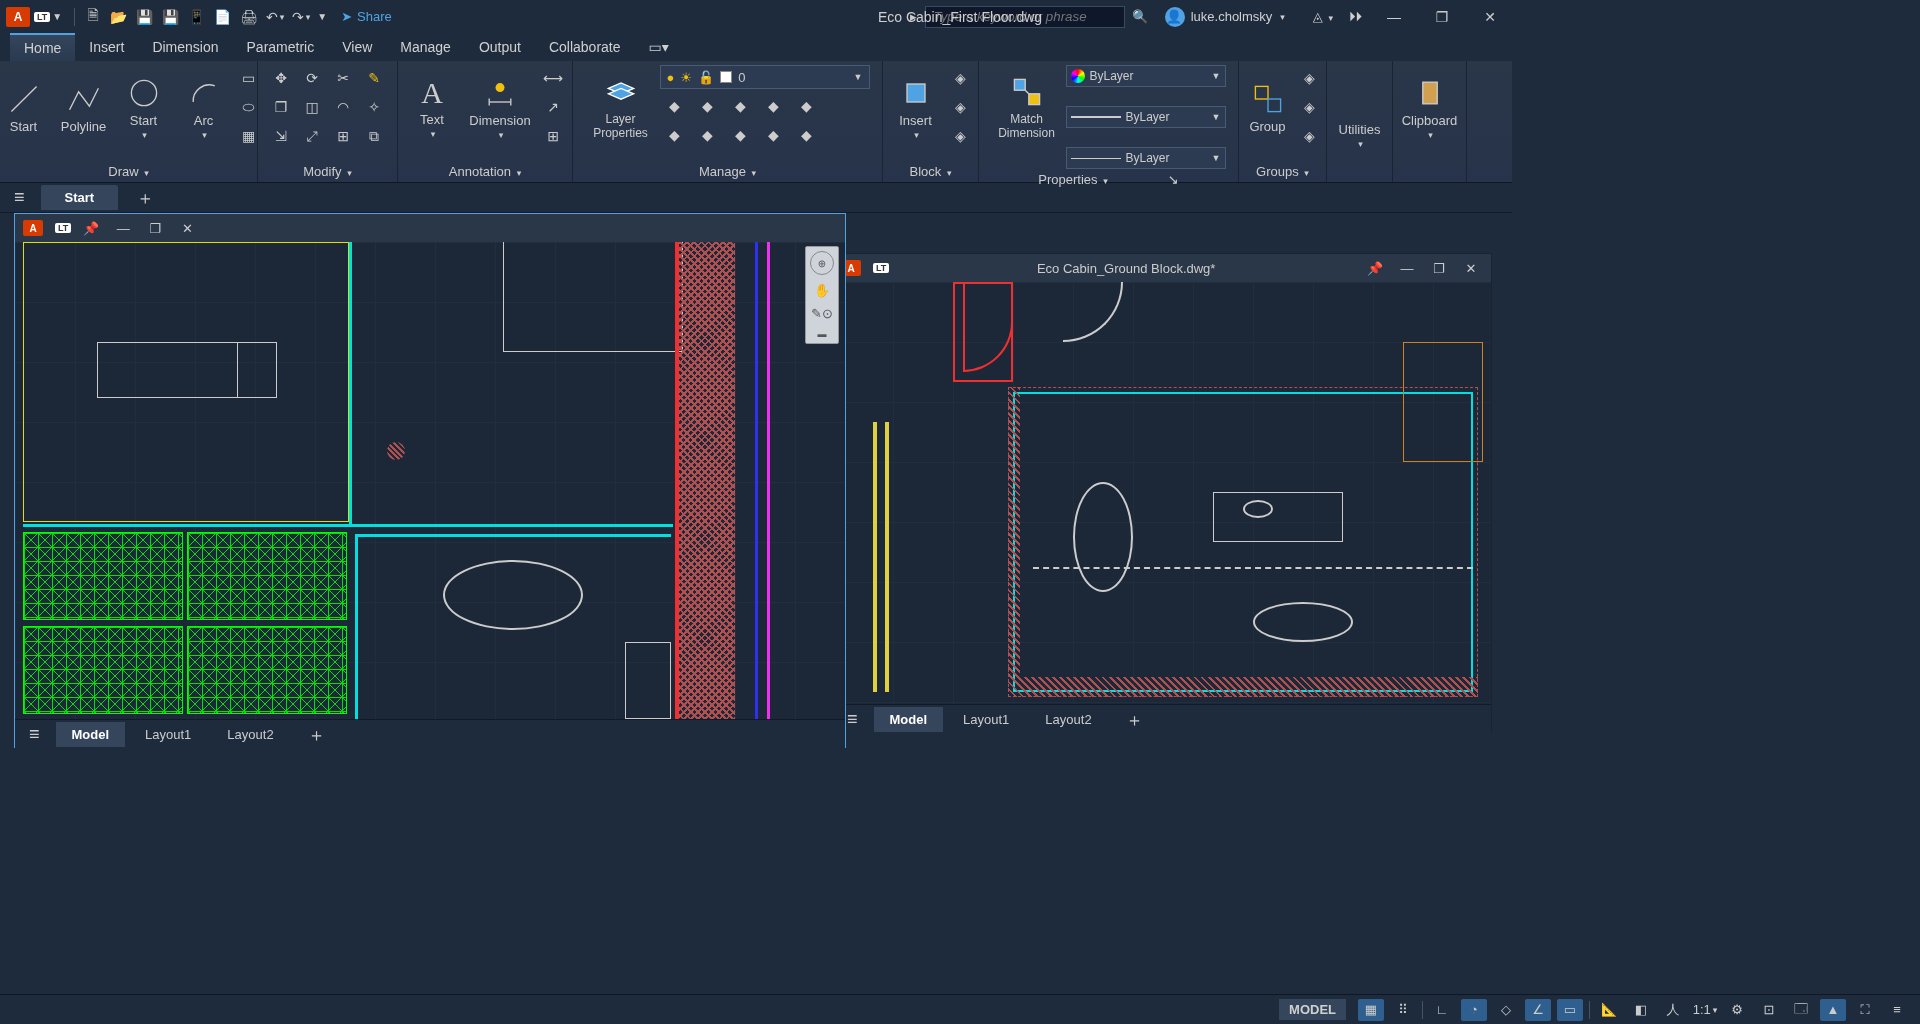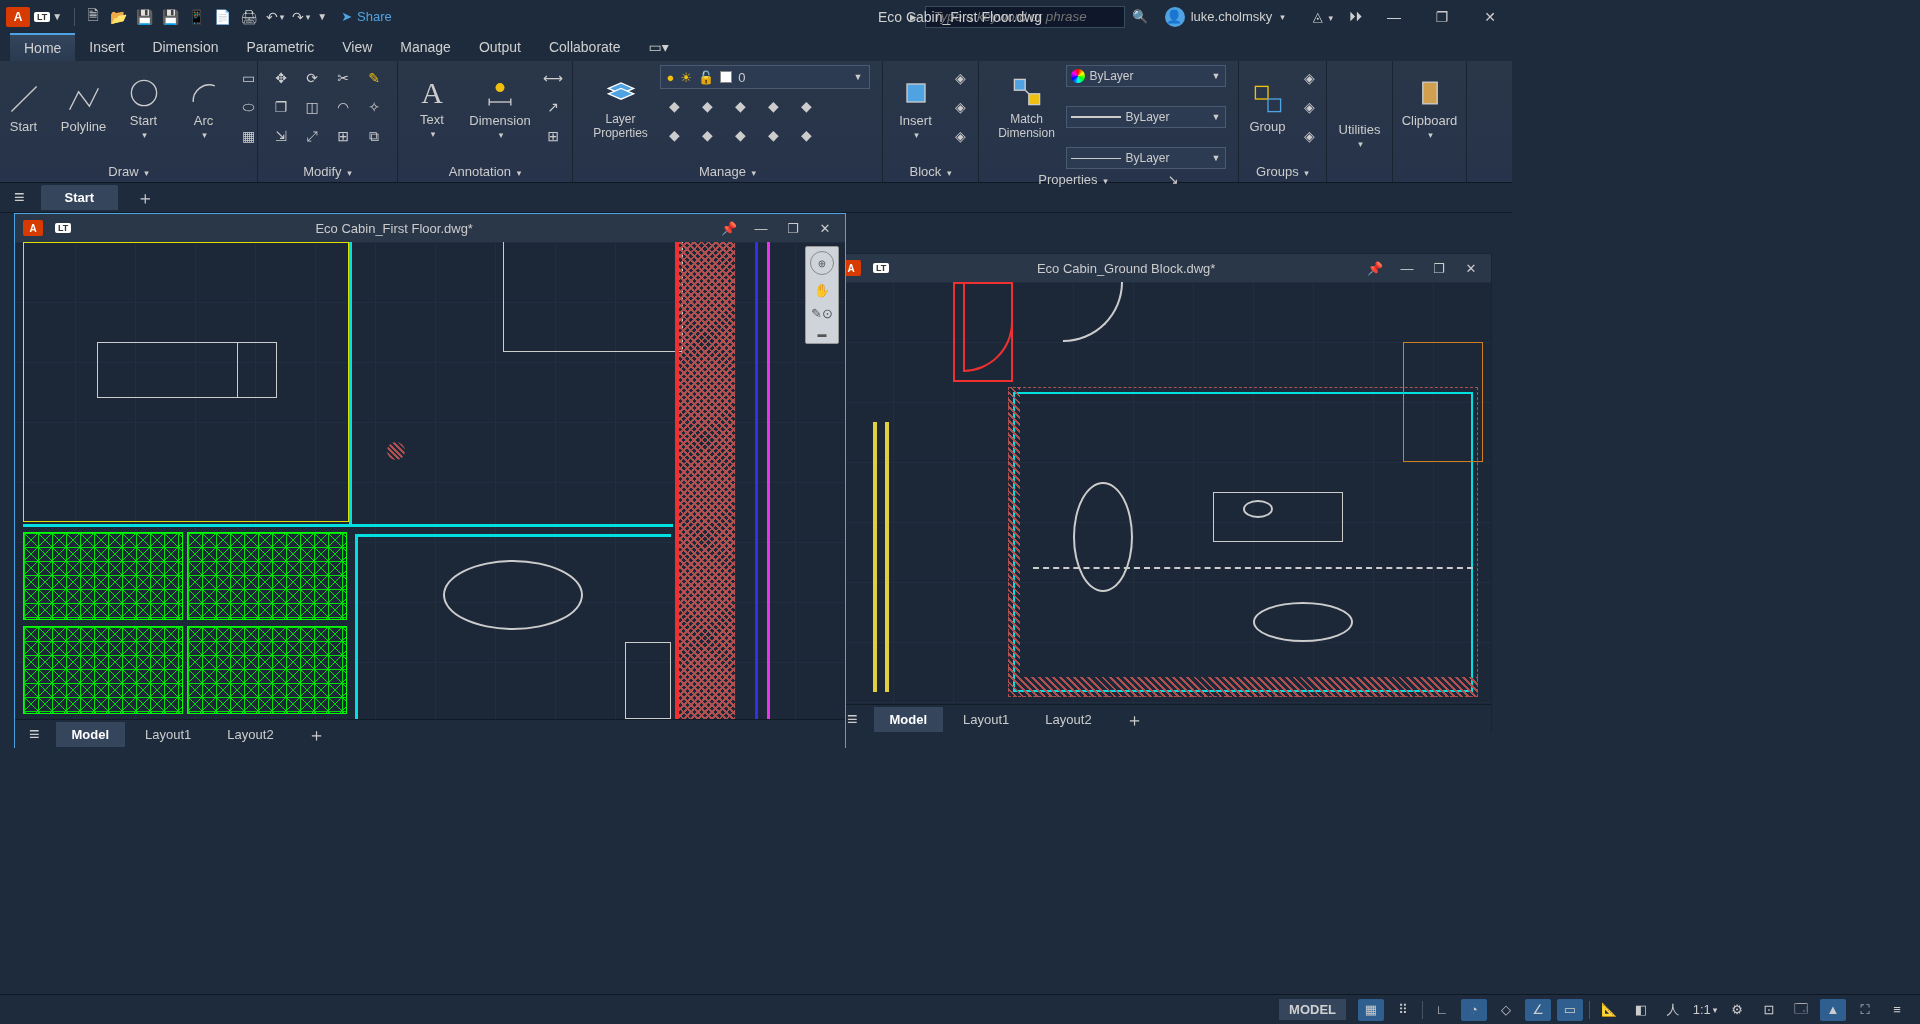--- a/index.html
+++ b/index.html
@@ -370,21 +370,20 @@
       <div class="ltab">Layout1</div>
       <div class="ltab">Layout2</div>
       <span class="plus">＋</span>
     </div>
   </div>
 
   <div class="docwin active" style="left:14px; top:0; width:832px; height:535px">
     <div class="docwin-title">
       <div class="app-logo" style="width:20px;height:16px;font-size:10px">A</div>
         <span class="lt-badge">LT</span>
-      <span class="name">Eco Cabin_First Floor.dwg*</span>
       <span class="wbtn">📌</span>
       <span class="wbtn">―</span>
       <span class="wbtn">❐</span>
       <span class="wbtn">✕</span>
     </div>
     <div class="canvas" style="height:477px">
       <div class="navbar">
         <span style="border:1px solid #888;border-radius:50%;width:24px;height:24px;display:flex;align-items:center;justify-content:center;font-size:10px">⊕</span>
         <span>✋</span>
         <span>✎⊙</span>

